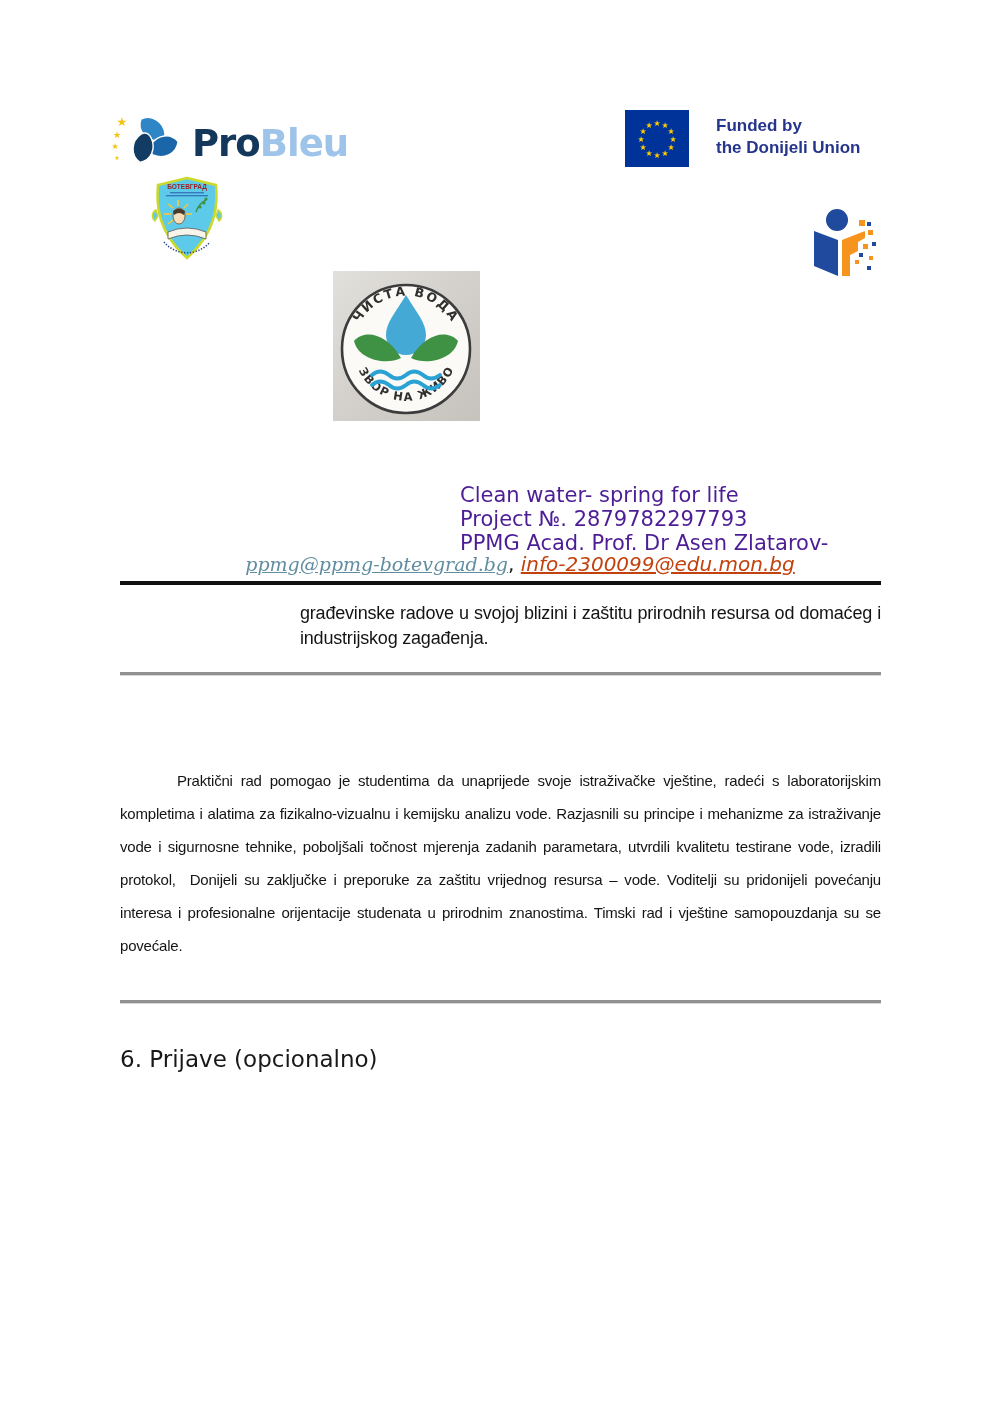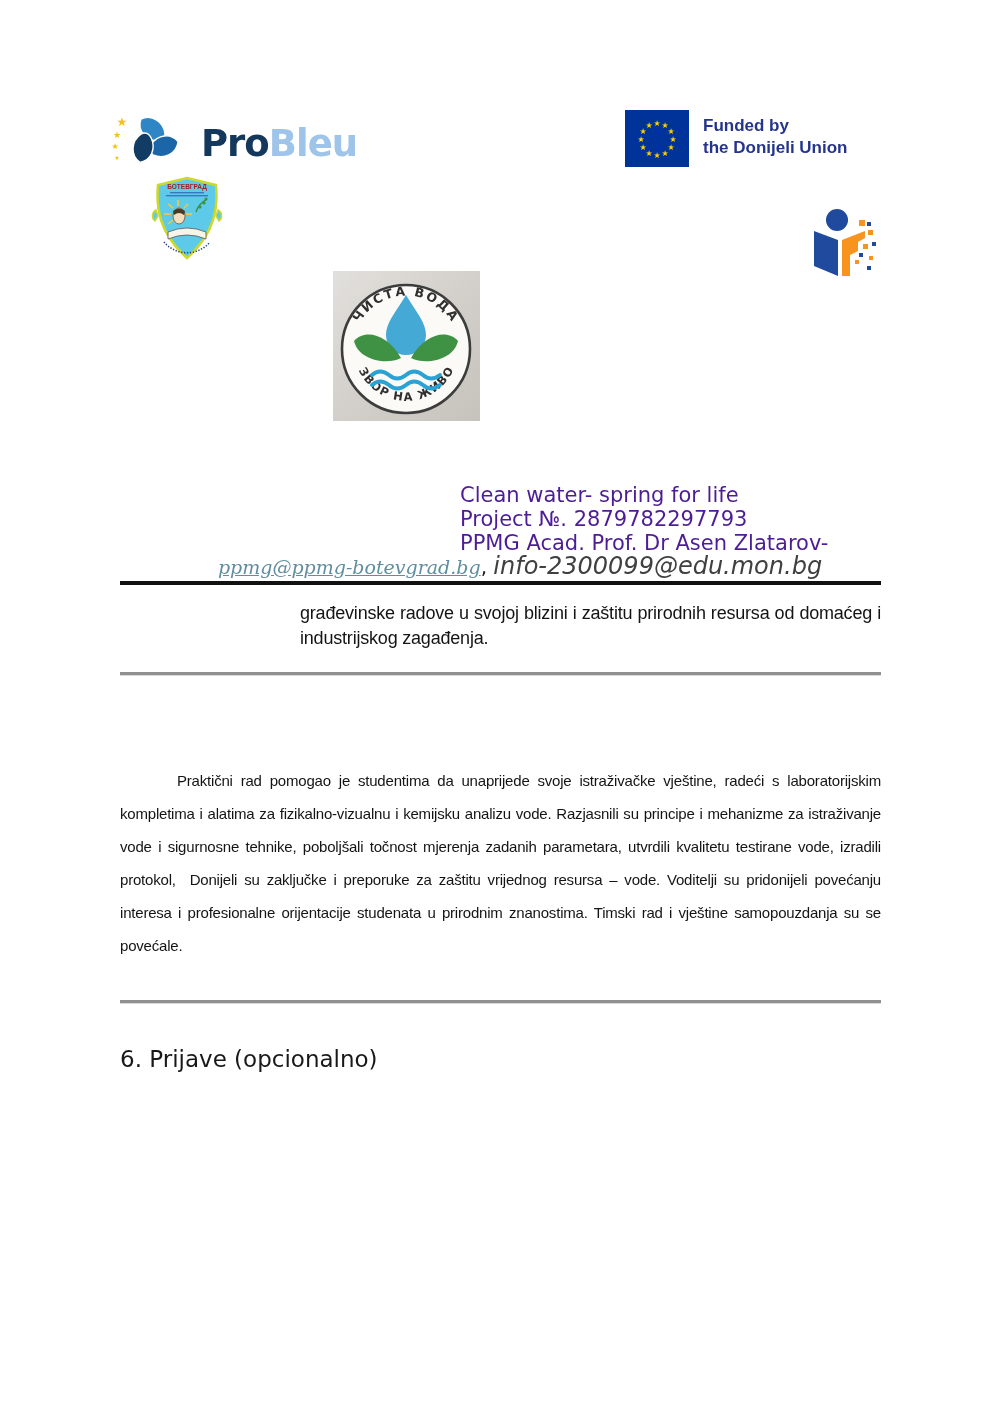--- a/index.html
+++ b/index.html
@@ -3,45 +3,45 @@
 <meta charset="utf-8">
 <style>
   html,body { margin:0; padding:0; background:#ffffff; }
   .page {
     position:relative; width:1000px; height:1415px; background:#ffffff;
     overflow:hidden; font-family:"Liberation Sans", sans-serif; color:#141414;
   }
 
   
   .probleu { position:absolute; left:112px; top:110px; display:flex; align-items:center; }
-  .probleu-word { font-family:"DejaVu Sans", sans-serif; font-weight:bold; font-size:37px; letter-spacing:-1px; margin-left:15px; }
+  .probleu-word { font-family:"DejaVu Sans", sans-serif; font-weight:bold; font-size:37px; letter-spacing:-1px; margin-left:6px; }
   .probleu-word .pro  { color:#14375c; }
   .probleu-word .bleu { color:#9fc4e9; }
 
   .eu-block { position:absolute; left:625px; top:110px; display:flex; align-items:flex-start; }
   .eu-text {
-    margin-left:14px; padding-top:5px;
+    margin-left:27px; padding-top:5px;
     font-family:"Liberation Sans", sans-serif; font-weight:bold;
     font-size:17px; line-height:22px; color:#26358c;
   }
 
   .crest  { position:absolute; left:148px; top:176px; }
   .reader { position:absolute; left:809px; top:206px; }
   .badge  { position:absolute; left:333px; top:271px; }
 
   
   .title-block {
     position:absolute; left:460px; top:483px; width:420px;
     text-align:left; font-family:"DejaVu Sans", sans-serif;
     font-size:21px; line-height:24px; color:#4c1d95;
   }
   .email-line { position:absolute; left:120px; top:552px; width:760px; text-align:center; white-space:nowrap; }
   .email1 { font-family:"DejaVu Serif", serif; font-style:italic; font-size:19px; color:#618da0; text-decoration:underline;margin-left:40px; }
   .email-sep { font-family:"DejaVu Sans", sans-serif; font-size:20px; color:#222222; }
-  .email2 { font-family:"DejaVu Sans", sans-serif; font-style:italic; font-size:24px; color:#404040; }
+  .email2 { font-family:"DejaVu Sans", sans-serif; font-style:italic; font-size:20px; color:#c2410c; text-decoration:underline; }
 
   
   .rule-thick { position:absolute; left:120px; top:581px; width:761px; height:4px; background:#111111; }
   .rule-gray  { position:absolute; left:120px; width:761px; height:3px; background:#919191; border-bottom:1px solid #d8d8d8; }
   .rule-a { top:672px; }
   .rule-b { top:1000px; }
 
   
   .intro-para {
     position:absolute; left:300px; top:601px; width:581px;

